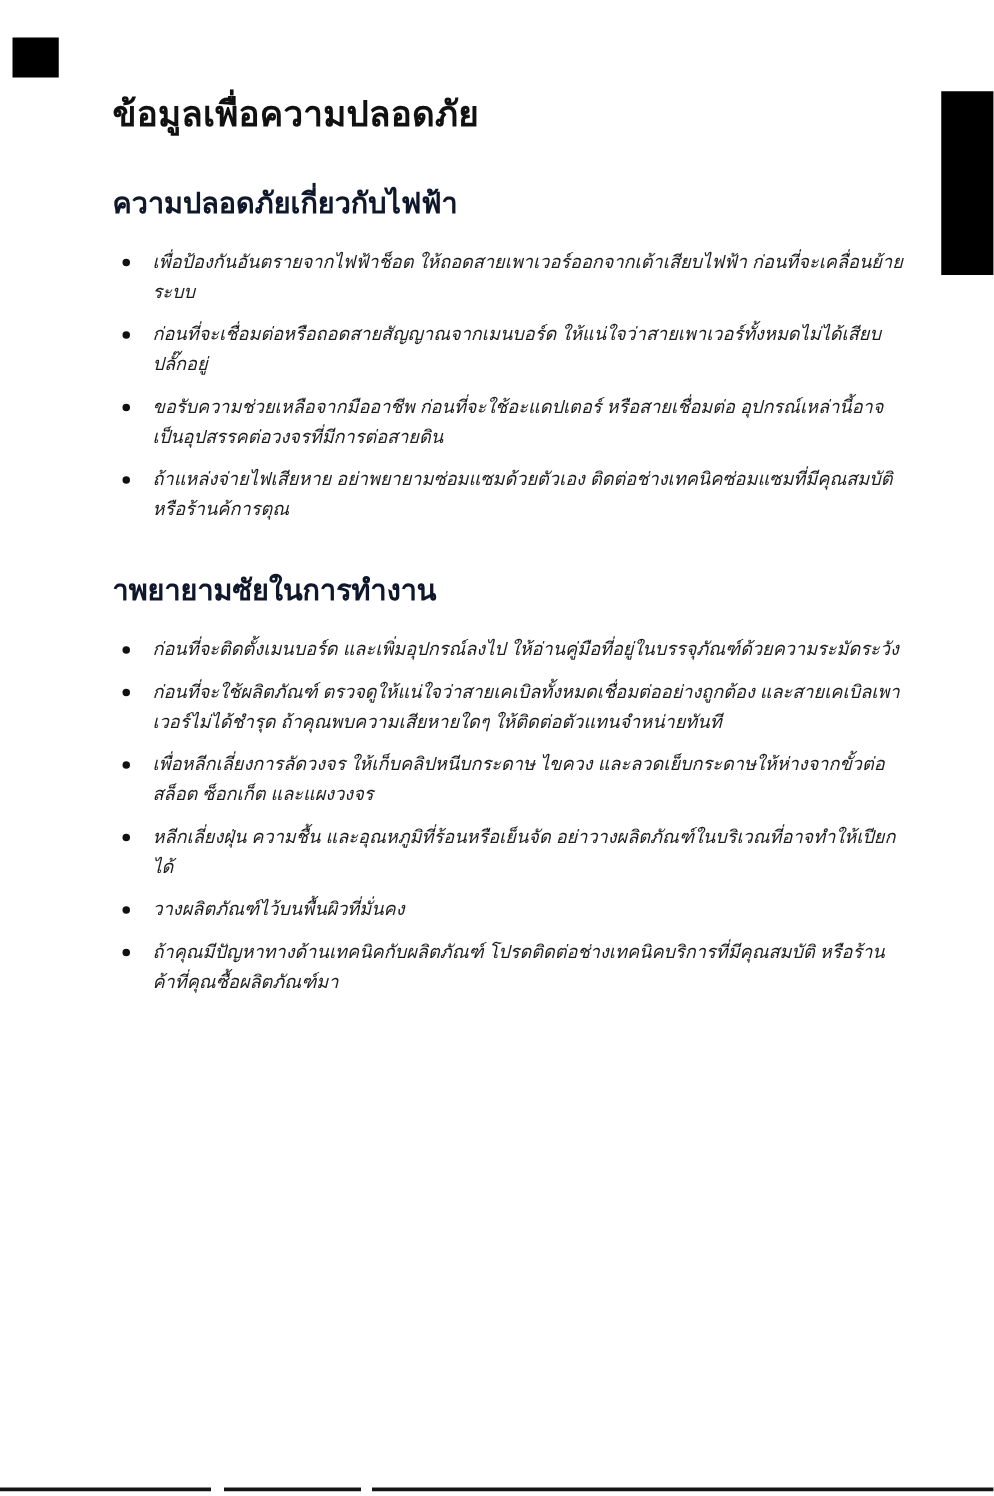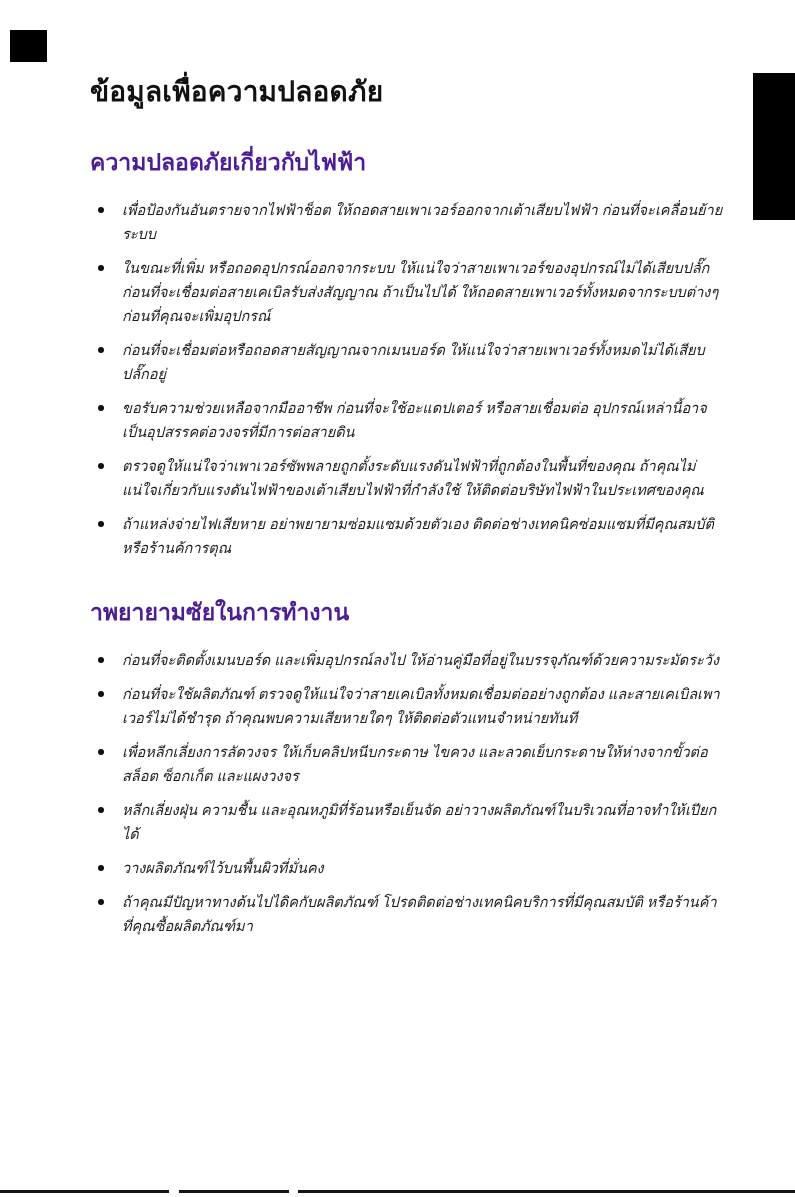--- a/index.html
+++ b/index.html
@@ -46,21 +46,21 @@
     font-weight: bold;
     line-height: 1.3;
     color: #111111;
     letter-spacing: 0.2px;
   }
   h2.section-heading {
     margin: 38px 0 20px 0;
     font-size: 23px;
     font-weight: bold;
     line-height: 1.3;
-    color: #4c1d95;
+    color: #0f172a;
   }
   ul.bullet-list {
     list-style: none;
     margin: 0;
     padding: 0;
   }
   ul.bullet-list li.bullet {
     display: flex;
     align-items: flex-start;
     margin: 0 0 10px 0;
@@ -110,33 +110,25 @@
 
     <section>
       <h2 class="section-heading">ความปลอดภัยเกี่ยวกับไฟฟ้า</h2>
       <ul class="bullet-list">
         <li class="bullet">
           <span class="dot"></span>
           <span class="txt">เพื่อป้องกันอันตรายจากไฟฟ้าช็อต ให้ถอดสายเพาเวอร์ออกจากเต้าเสียบไฟฟ้า ก่อนที่จะเคลื่อนย้ายระบบ</span>
         </li>
         <li class="bullet">
           <span class="dot"></span>
-          <span class="txt">ในขณะที่เพิ่ม หรือถอดอุปกรณ์ออกจากระบบ ให้แน่ใจว่าสายเพาเวอร์ของอุปกรณ์ไม่ได้เสียบปลั๊ก ก่อนที่จะเชื่อมต่อสายเคเบิลรับส่งสัญญาณ ถ้าเป็นไปได้ ให้ถอดสายเพาเวอร์ทั้งหมดจากระบบต่างๆ ก่อนที่คุณจะเพิ่มอุปกรณ์</span>
-        </li>
-        <li class="bullet">
-          <span class="dot"></span>
           <span class="txt">ก่อนที่จะเชื่อมต่อหรือถอดสายสัญญาณจากเมนบอร์ด ให้แน่ใจว่าสายเพาเวอร์ทั้งหมดไม่ได้เสียบปลั๊กอยู่</span>
         </li>
         <li class="bullet">
           <span class="dot"></span>
           <span class="txt">ขอรับความช่วยเหลือจากมืออาชีพ ก่อนที่จะใช้อะแดปเตอร์ หรือสายเชื่อมต่อ อุปกรณ์เหล่านี้อาจเป็นอุปสรรคต่อวงจรที่มีการต่อสายดิน</span>
-        </li>
-        <li class="bullet">
-          <span class="dot"></span>
-          <span class="txt">ตรวจดูให้แน่ใจว่าเพาเวอร์ซัพพลายถูกตั้งระดับแรงดันไฟฟ้าที่ถูกต้องในพื้นที่ของคุณ ถ้าคุณไม่แน่ใจเกี่ยวกับแรงดันไฟฟ้าของเต้าเสียบไฟฟ้าที่กำลังใช้ ให้ติดต่อบริษัทไฟฟ้าในประเทศของคุณ</span>
         </li>
         <li class="bullet">
           <span class="dot"></span>
           <span class="txt">ถ้าแหล่งจ่ายไฟเสียหาย อย่าพยายามซ่อมแซมด้วยตัวเอง ติดต่อช่างเทคนิคซ่อมแซมที่มีคุณสมบัติ หรือร้านค้การตุณ</span>
         </li>
       </ul>
     </section>
 
     <section>
       <h2 class="section-heading">าพยายามซัยในการทำงาน</h2>
@@ -156,21 +148,21 @@
         <li class="bullet">
           <span class="dot"></span>
           <span class="txt">หลีกเลี่ยงฝุ่น ความชื้น และอุณหภูมิที่ร้อนหรือเย็นจัด อย่าวางผลิตภัณฑ์ในบริเวณที่อาจทำให้เปียกได้</span>
         </li>
         <li class="bullet">
           <span class="dot"></span>
           <span class="txt">วางผลิตภัณฑ์ไว้บนพื้นผิวที่มั่นคง</span>
         </li>
         <li class="bullet">
           <span class="dot"></span>
-          <span class="txt">ถ้าคุณมีปัญหาทางด้นไปไดิคกับผลิตภัณฑ์ โปรดติดต่อช่างเทคนิคบริการที่มีคุณสมบัติ หรือร้านค้าที่คุณซื้อผลิตภัณฑ์มา</span>
+          <span class="txt">ถ้าคุณมีปัญหาทางด้านเทคนิคกับผลิตภัณฑ์ โปรดติดต่อช่างเทคนิคบริการที่มีคุณสมบัติ หรือร้านค้าที่คุณซื้อผลิตภัณฑ์มา</span>
         </li>
       </ul>
     </section>
 
   </main>
 
   <div class="bottom-line"></div>
 
 </div>
 

